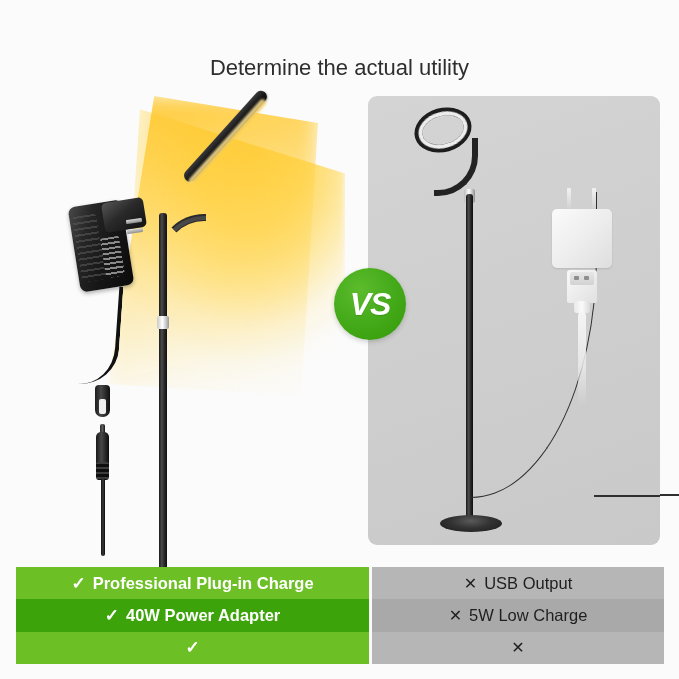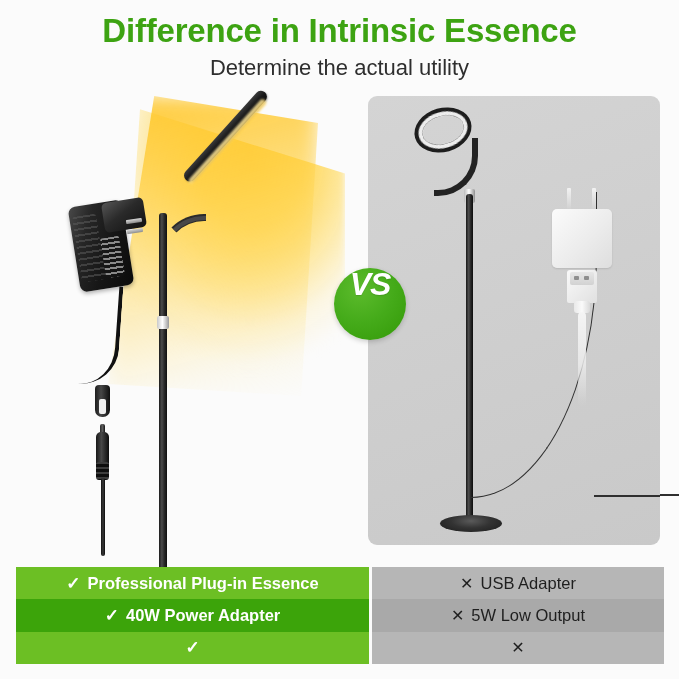--- a/index.html
+++ b/index.html
@@ -378,21 +378,21 @@
   }
 
   
   #vs-badge {
     position: absolute;
     left: 334px; top: 268px;
     width: 72px; height: 72px;
     border-radius: 50%;
     background: radial-gradient(circle at 36% 30%,#5cbb2c 0%,#45ab1a 48%,#339907 100%);
     display: flex;
-    align-items: flex-start;
+    align-items: center;
     justify-content: center;
     box-shadow: 0 2px 5px rgba(0,0,0,.18);
   }
   #vs-text {
     color: #ffffff;
     font-size: 32px;
     font-weight: bold;
     font-style: italic;
     letter-spacing: -1px;
     line-height: 1;
@@ -422,21 +422,20 @@
   .row-pro { color: #ffffff; font-weight: bold; }
   .row-con { color: #1f1f1f; font-weight: normal; }
   .mark { font-size: 17px; font-weight: bold; line-height: 1; }
   .mark-x { color: #1f1f1f; font-weight: normal; font-size: 16px; }
 </style>
 </head>
 <body>
 
 <div id="root">
 
-  <div id="title" style="color: rgb(61, 163, 18);">Difference in Intrinsic Essence</div>
   <div id="subtitle" style="color: rgb(46, 46, 46);">Determine the actual utility</div>
 
   <div id="left-scene">
     <div id="light-cone"></div>
     <div id="light-cone2"></div>
 
     <div id="left-head"></div>
     <div id="left-head-glow"></div>
     <div id="left-neck"></div>
     <div id="left-neck-inner"></div>
@@ -483,41 +482,41 @@
   <div id="r-cable-exit"></div>
 
   <div id="vs-badge">
     <span id="vs-text" style="color: rgb(255, 255, 255);">VS</span>
   </div>
 
   <div id="compare">
     <div id="col-pro">
       <div class="row row-pro" style="background: rgb(108, 191, 36);">
         <span class="mark">✓</span>
-        <span>Professional Plug-in Essence</span>
+        <span>Professional Plug-in Charge</span>
       </div>
       <div class="row row-pro" style="background: rgb(60, 164, 10);">
         <span class="mark">✓</span>
         <span>40W Power Adapter</span>
       </div>
       <div class="row row-pro" style="background: rgb(108, 191, 36);">
         <span class="mark">✓</span>
       </div>
     </div>
 
     <div id="col-gap"></div>
 
     <div id="col-con">
       <div class="row row-con" style="background: rgb(182, 182, 182);">
         <span class="mark-x">✕</span>
-        <span>USB Adapter</span>
+        <span>USB Output</span>
       </div>
       <div class="row row-con" style="background: rgb(169, 169, 169);">
         <span class="mark-x">✕</span>
-        <span>5W Low Output</span>
+        <span>5W Low Charge</span>
       </div>
       <div class="row row-con" style="background: rgb(182, 182, 182);">
         <span class="mark-x">✕</span>
       </div>
     </div>
   </div>
 
 </div>
 
 </body></html>

